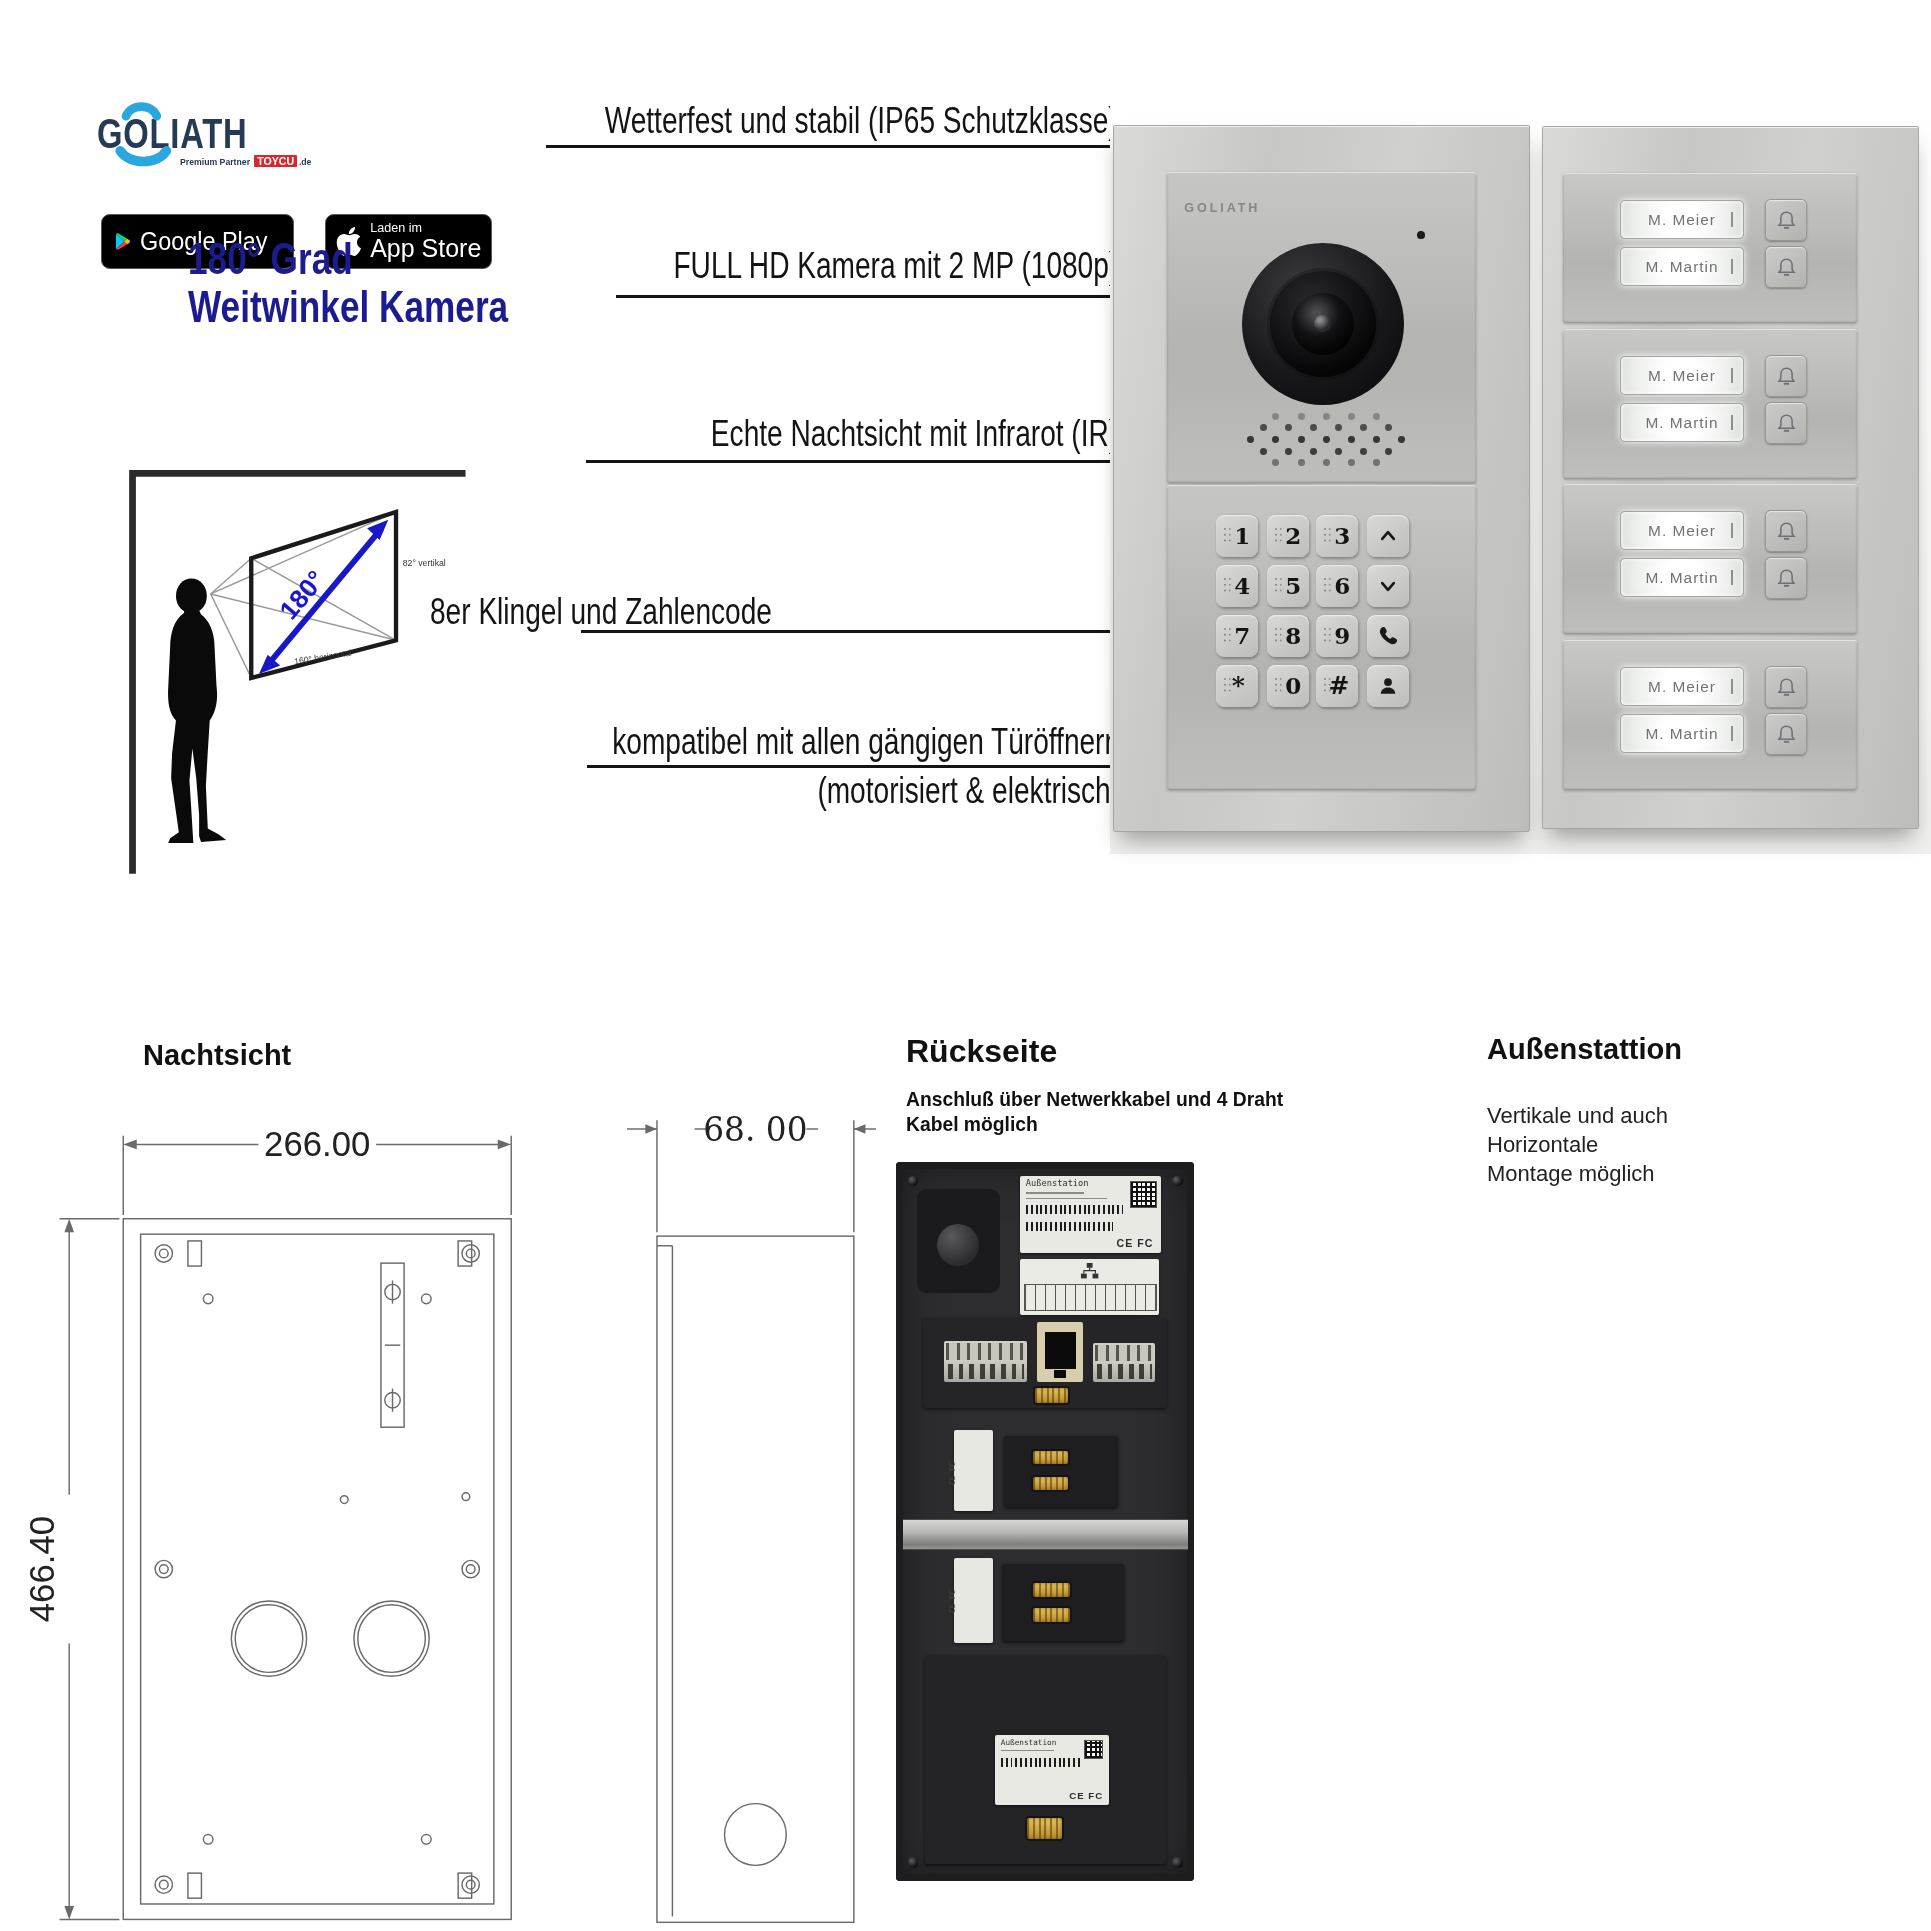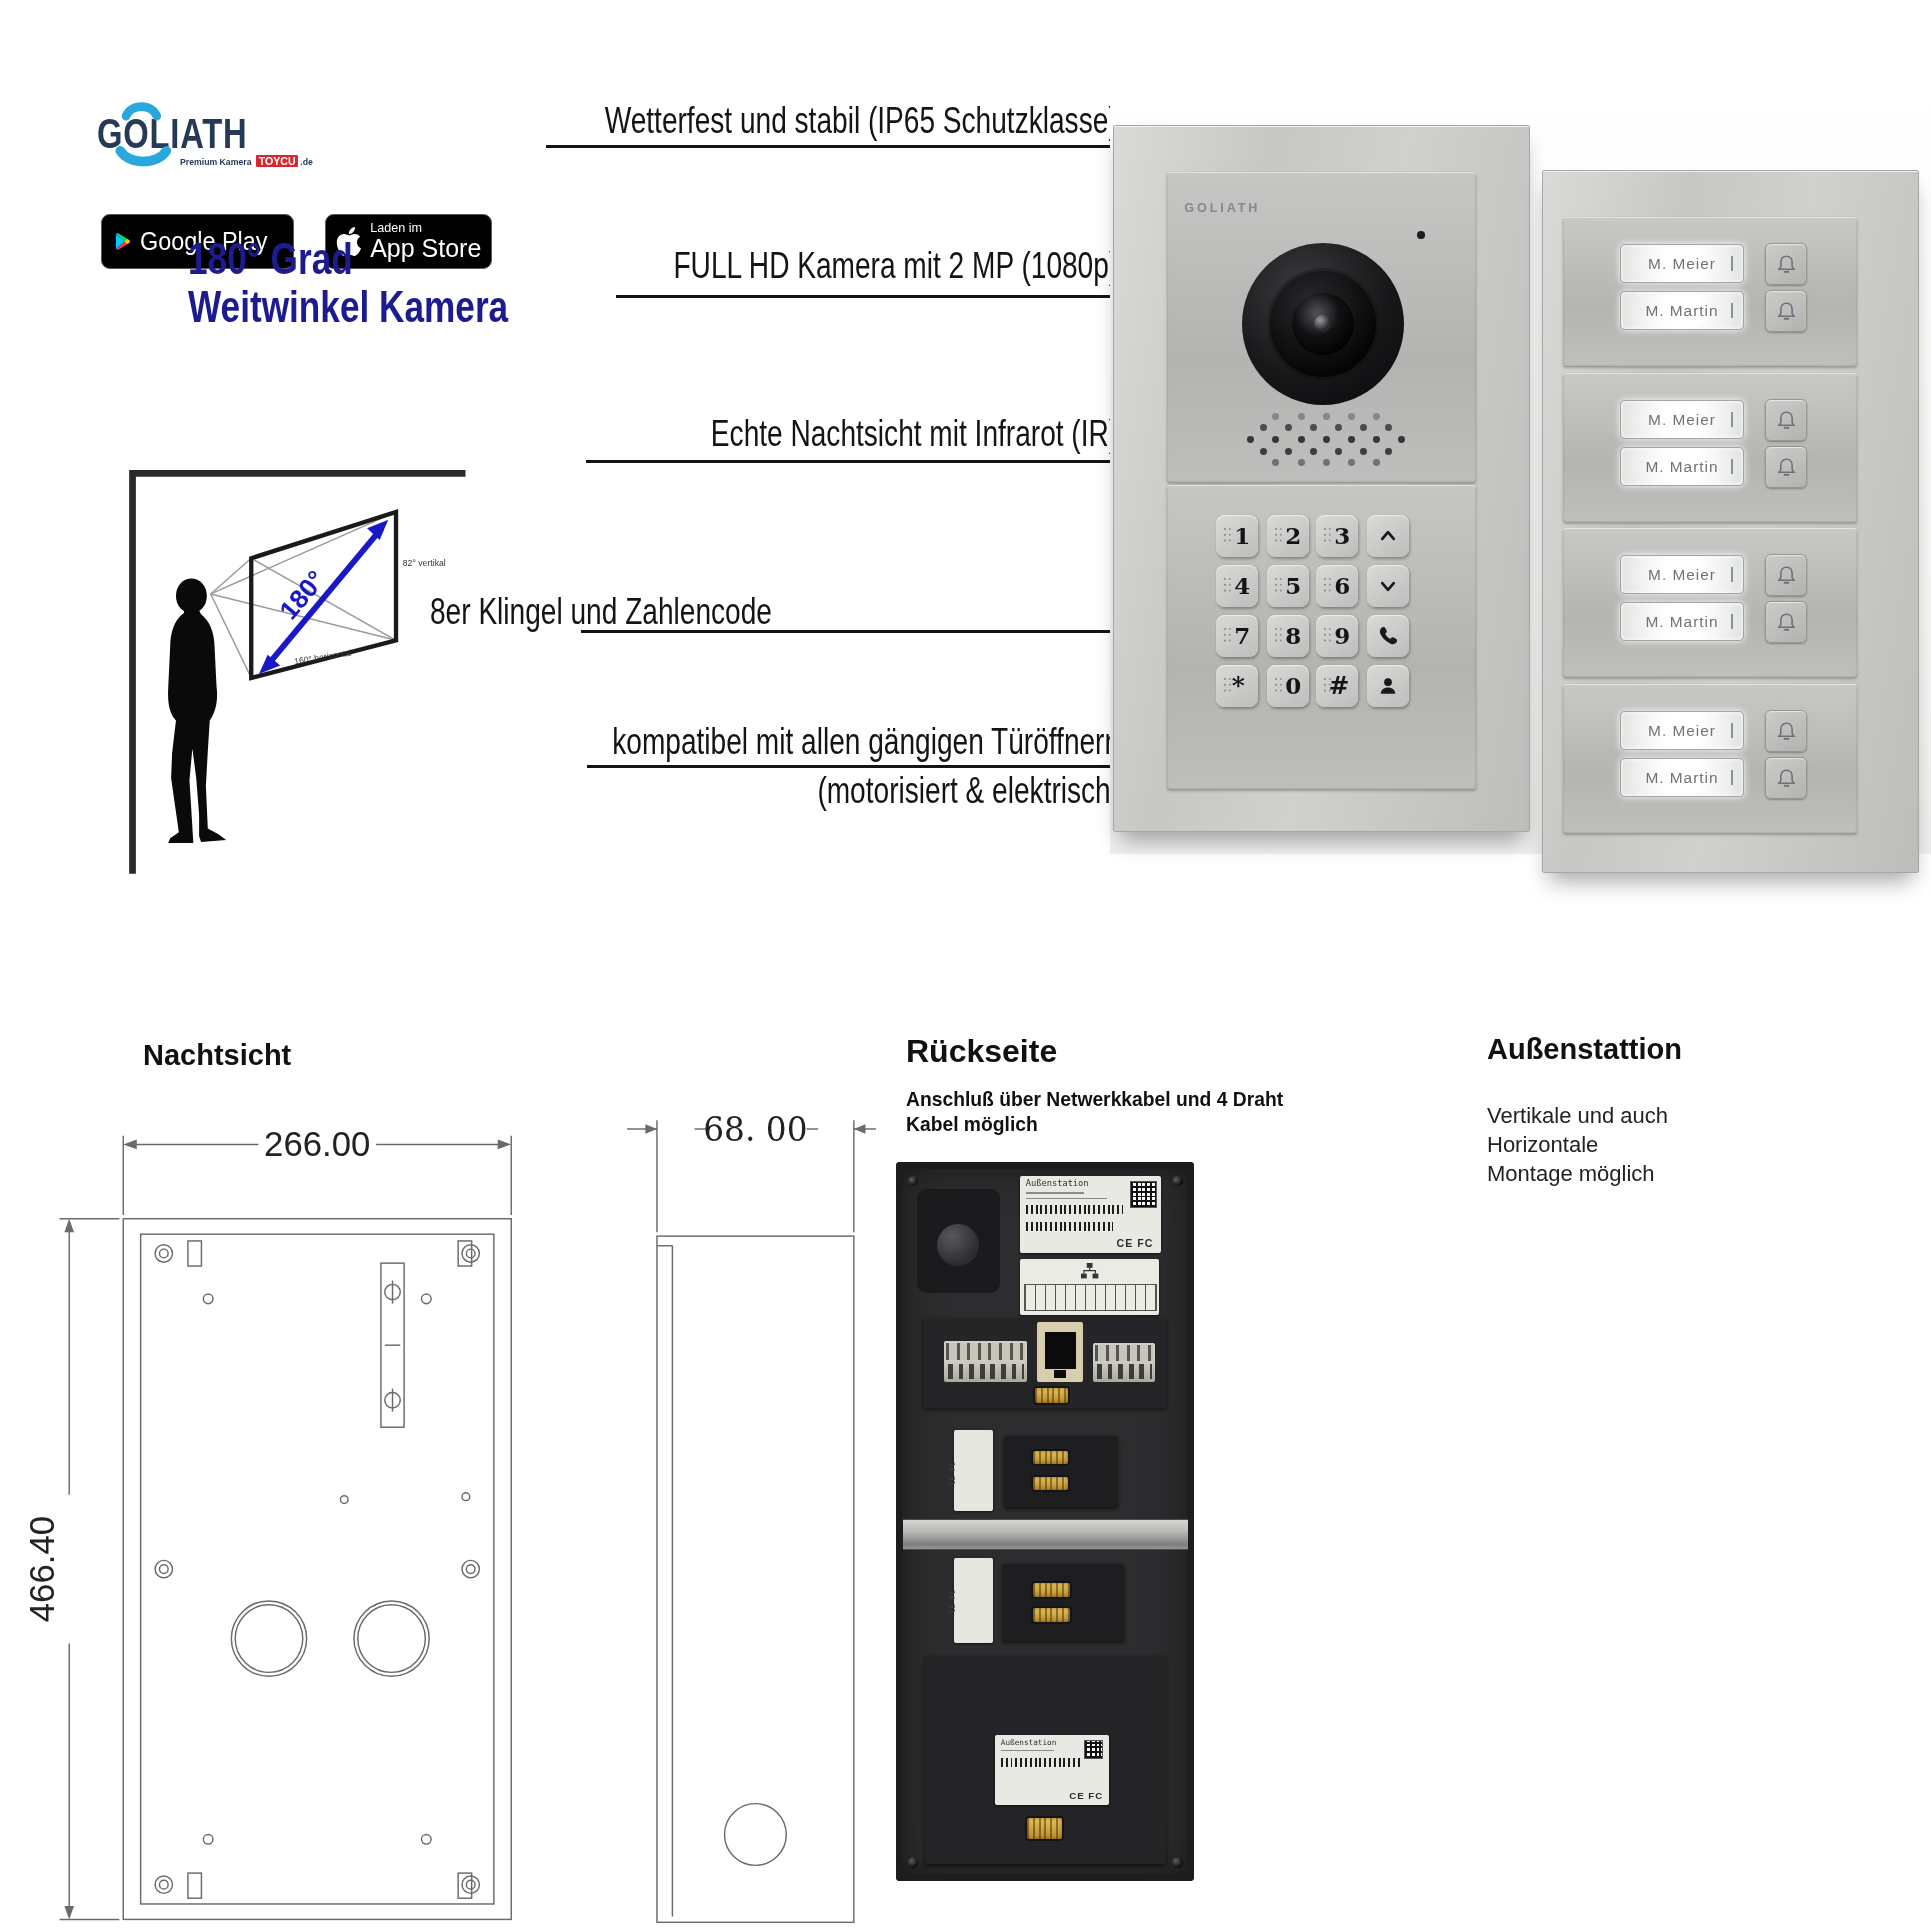--- a/index.html
+++ b/index.html
@@ -38,21 +38,21 @@
   .feat.l{transform:scaleX(.78);transform-origin:0 50%;}
   .uline{position:absolute;height:2.9px;background:#141414;}
 
   
   .station{left:1110px;top:82px;width:821px;height:772px;
            background:linear-gradient(180deg,#ffffff 0%,#f7f7f6 70%,#efefee 100%);}
   .panel{position:absolute;border:1px solid #a6a6a4;border-radius:1.9px;
          background:linear-gradient(100deg,#dadad8 0%,#c7c7c5 30%,#d0d0ce 55%,#bdbdbb 100%);
          box-shadow:inset 0 1px 0 #f1f1ef, 0 13.5px 21px -5.8px rgba(0,0,0,.35);}
   .panel-left{left:2.9px;top:43px;width:415px;height:705px;}
-  .panel-right{left:432px;top:44px;width:375px;height:701px;margin-top:44px;}
+  .panel-right{left:432px;top:44px;width:375px;height:701px;}
   .module{position:absolute;border-radius:2.9px;
           background:linear-gradient(180deg,#c6c6c4,#b3b3b1 60%,#bebebc);
           box-shadow:inset 0 1px 0 #e3e3e1, inset 0 -1px 1.9px rgba(0,0,0,.25), 0 1px 2.9px rgba(0,0,0,.25);}
   .mod-cam{left:53px;top:46px;width:309px;height:311px;}
   .mod-key{left:53px;top:359px;width:309px;height:305px;}
   .panel-logo{position:absolute;left:17.4px;top:29px;font-size:12.6px;font-weight:bold;letter-spacing:2.9px;color:#87878b;}
   .mic-dot{position:absolute;left:250px;top:59px;width:7.7px;height:7.7px;border-radius:50%;background:#1c1c1e;}
   .cam-outer{position:absolute;left:75px;top:71px;width:162px;height:162px;border-radius:50%;
              background:radial-gradient(circle at 38% 30%,#3c3c3e,#18181a 55%,#0d0d0f 85%);}
   .cam-ring{position:absolute;left:25px;top:25px;width:112px;height:112px;border-radius:50%;
@@ -145,21 +145,21 @@
 
 <div class="canvas">
 
   <div class="abs logo-wrap">
     <div class="logo-text">GOLIATH</div>
     <svg class="logo-arcs" width="212" height="77" viewBox="0 0 220 80">
       <path d="M30 22 A17 15 0 0 1 62 22" fill="none" stroke="#2aa7df" stroke-width="9" stroke-linecap="round"></path>
       <path d="M24 58 A26 18 0 0 0 72 58" fill="none" stroke="#2aa7df" stroke-width="10" stroke-linecap="round"></path>
     </svg>
     <div class="partner-row">
-      <span>Premium Kamera</span>
+      <span>Premium Partner</span>
       <span class="toycu">TOYCU</span><span>.de</span>
     </div>
   </div>
 
   <div class="abs badge badge-gp">
     <svg width="31" height="35" viewBox="0 0 34 38">
       <path d="M4 3 L4 35 L21 19 Z" fill="#00c9ff"></path>
       <path d="M4 2.6 L21 19 L27.2 13.2 L8.6 1.8 Z" fill="#00e06c"></path>
       <path d="M4 35.4 L21 19 L27.2 24.8 L8.6 36.2 Z" fill="#ff3a44"></path>
       <path d="M21 19 L27.2 13.2 L31.5 16 C33.2 17.2 33.2 20.8 31.5 22 L27.2 24.8 Z" fill="#ffc400"></path>

